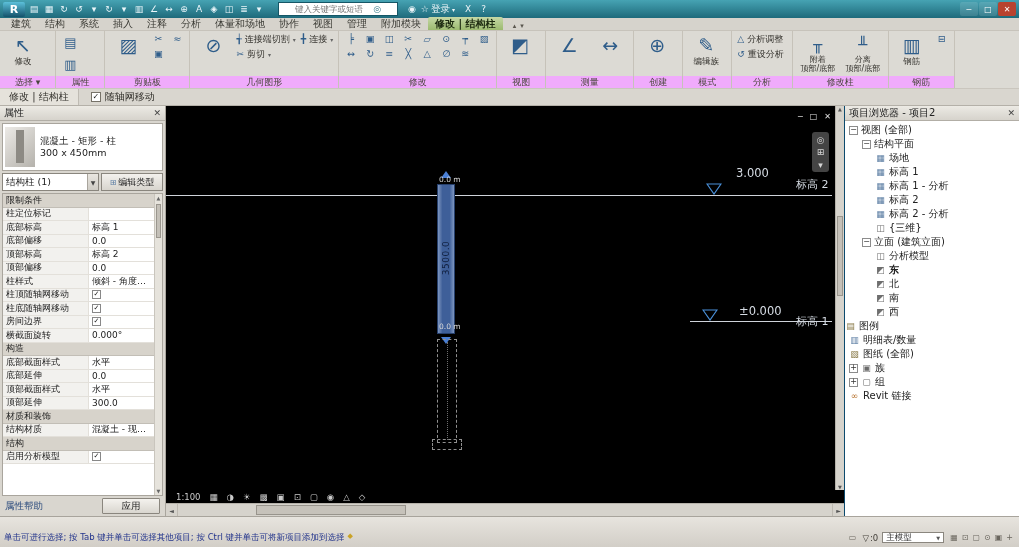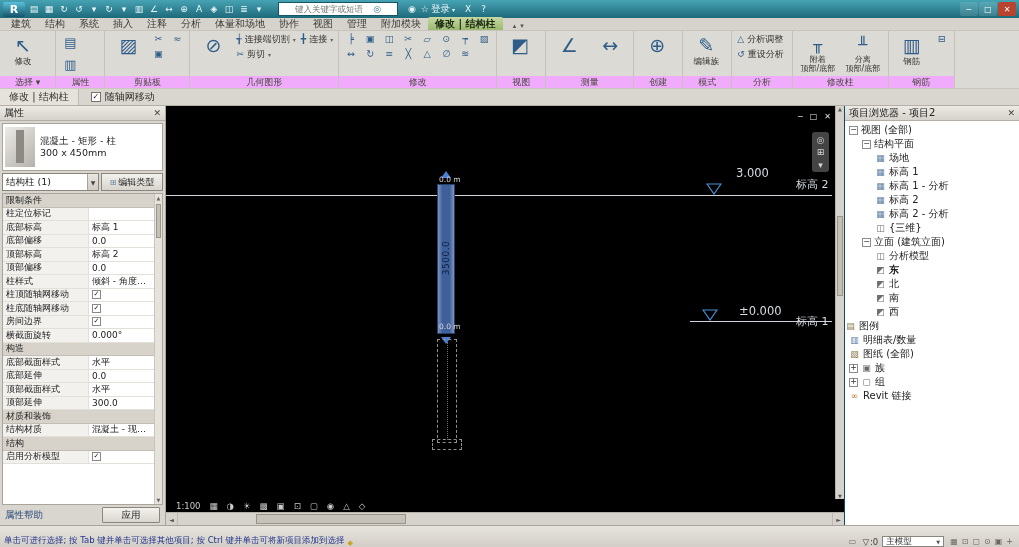--- a/index.html
+++ b/index.html
@@ -146,21 +146,21 @@
 .icon-view3d .t-ic::before{content:"◫";color:#6e6e6e}
 .icon-elev .t-ic::before{content:"◩";color:#6e6e6e}
 .icon-legend .t-ic::before{content:"▤";color:#8a7b4a}
 .icon-schedule .t-ic::before{content:"▥";color:#5b7da3}
 .icon-sheet .t-ic::before{content:"▧";color:#8a7b4a}
 .icon-family .t-ic::before{content:"▣";color:#6a6a6a}
 .icon-group .t-ic::before{content:"▢";color:#6a6a6a}
 .icon-link .t-ic::before{content:"∞";color:#b87430}
 
 
-.statusbar{height:22px;background:linear-gradient(#e7e4de,#d2cec7);border-top:1px solid #a8a49c;display:flex;align-items:flex-end;padding:0 4px;flex:none;font-size:8.5px}
+.statusbar{height:22px;background:linear-gradient(#e7e4de,#d2cec7);border-top:1px solid #a8a49c;display:flex;align-items:flex-start;padding:15px 4px;flex:none;font-size:8.5px}
 .sb-hint{color:#23348c;white-space:nowrap;overflow:hidden}
 .sb-ic{display:flex;align-items:center;justify-content:center;color:#6a665e;font-size:8px;padding:0 2px}
 .sb-left-ic{color:#c9a227;font-size:7px;margin-left:3px}
 .sb-right{margin-left:auto;display:flex;align-items:center;gap:4px}
 .sb-filter{display:flex;align-items:center;color:#44403a;gap:1px}
 .sb-opt{width:62px;height:11px;background:#fff;border:1px solid #8a867e;display:flex;align-items:center;padding:0 3px;font-size:8.5px;color:#333}
 .sb-opt .dd{margin-left:auto;font-size:5px;color:#555}
 </style>
 </head>
 <body>

